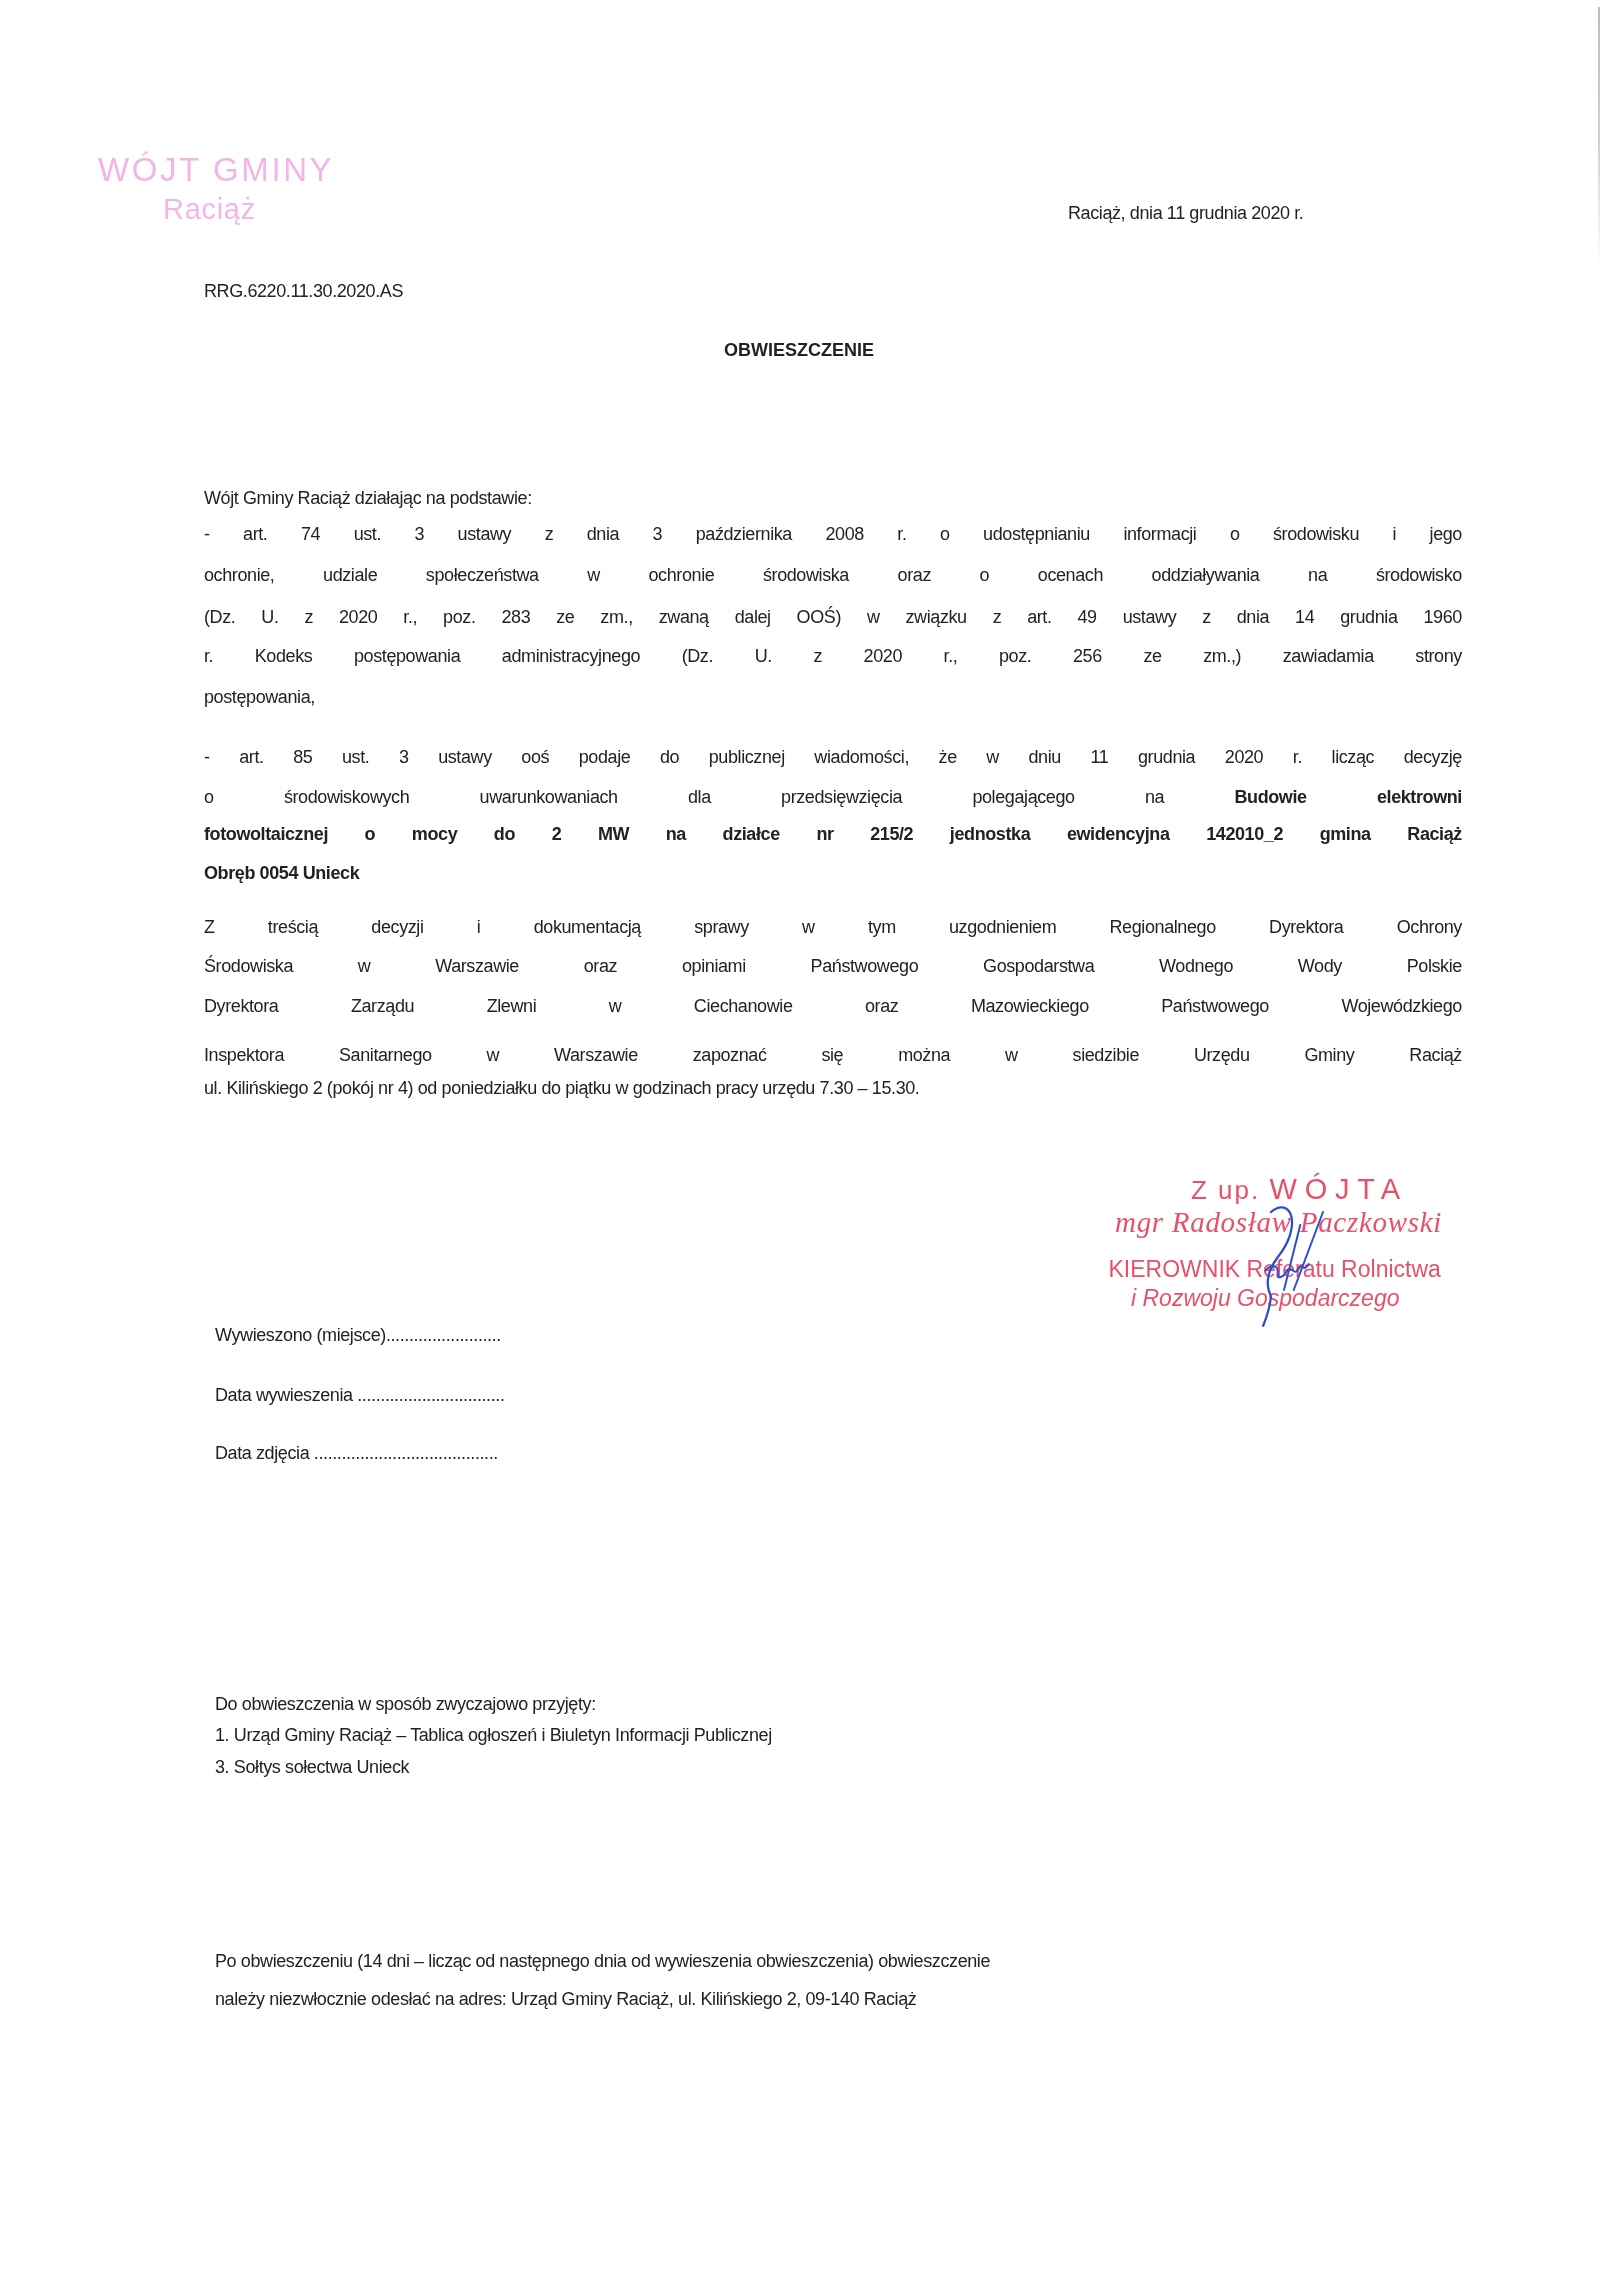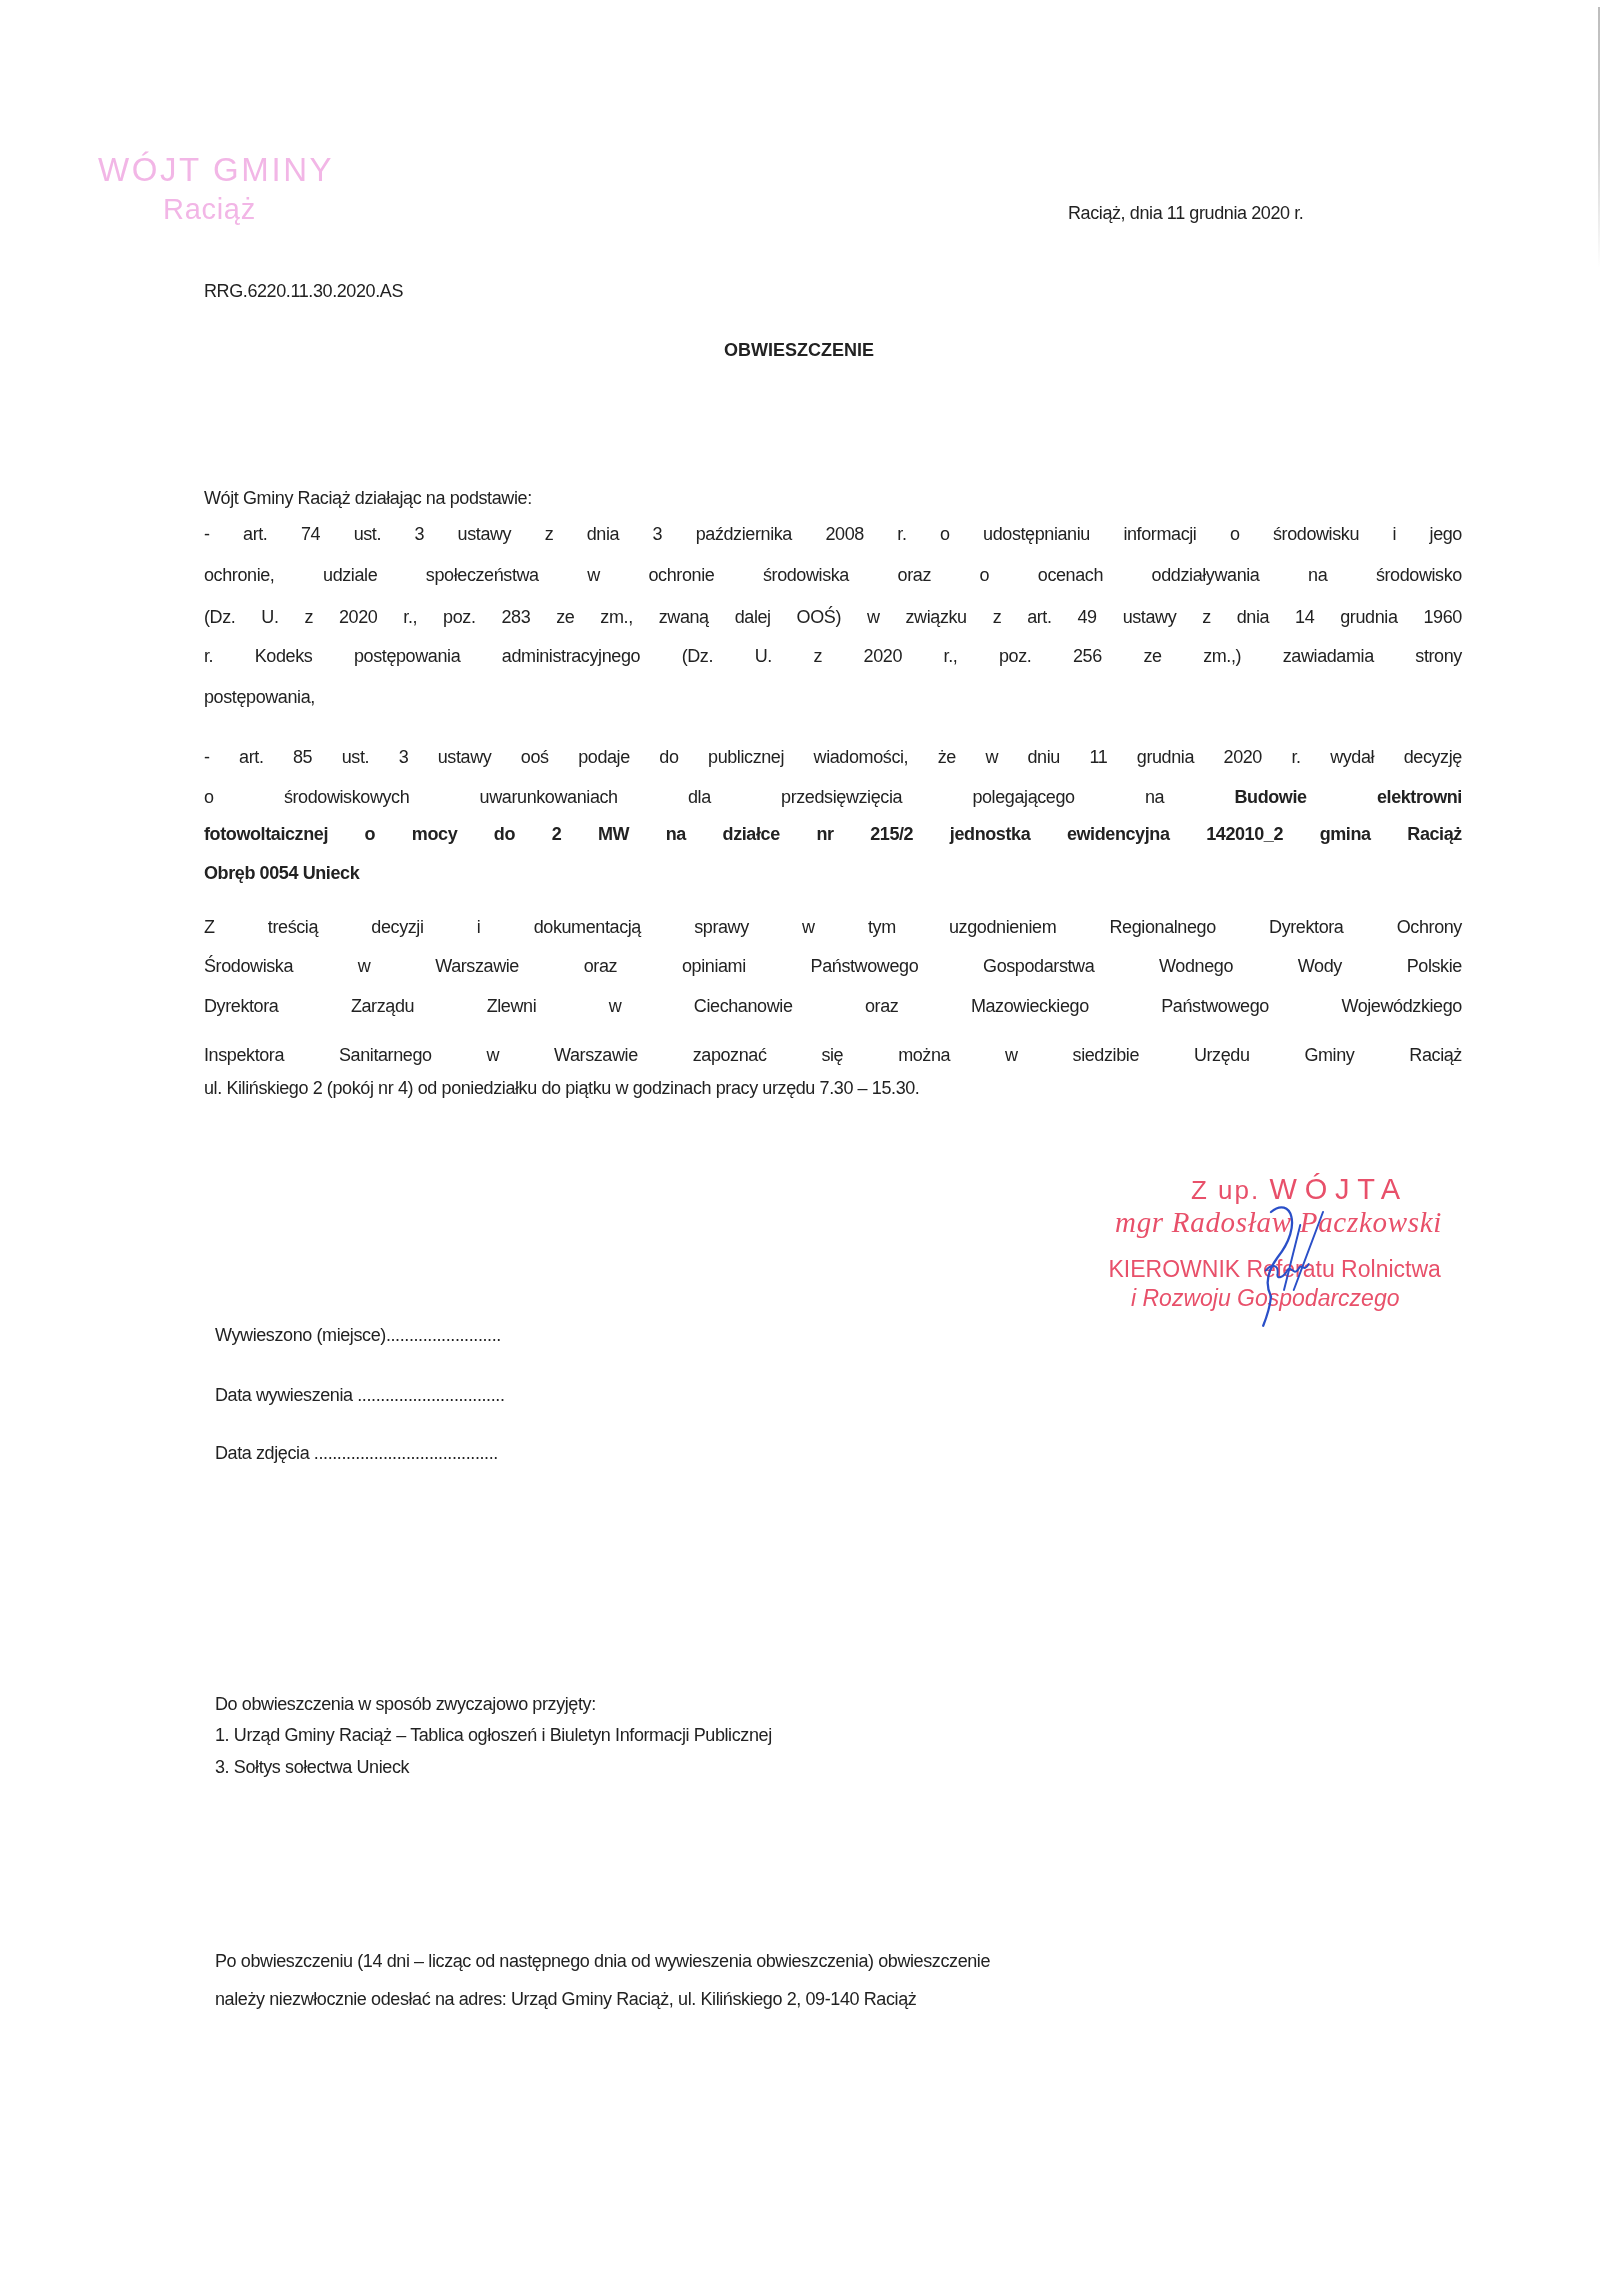--- a/index.html
+++ b/index.html
@@ -261,21 +261,21 @@
         <span>do</span>
         <span>publicznej</span>
         <span>wiadomości,</span>
         <span>że</span>
         <span>w</span>
         <span>dniu</span>
         <span>11</span>
         <span>grudnia</span>
         <span>2020</span>
         <span>r.</span>
-        <span>wydał</span>
+        <span>licząc</span>
         <span>decyzję</span>
       </div>
     <div class="line p2l2 justify">
         <span>o</span>
         <span>środowiskowych</span>
         <span>uwarunkowaniach</span>
         <span>dla</span>
         <span>przedsięwzięcia</span>
         <span>polegającego</span>
         <span>na</span>

